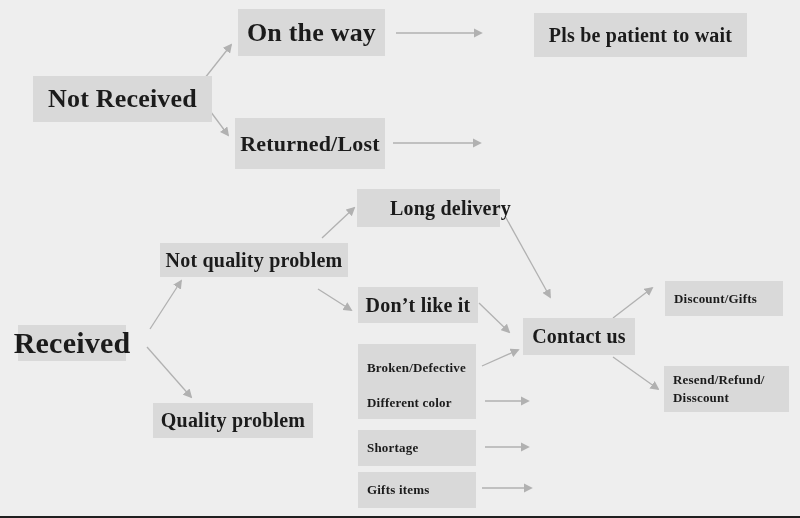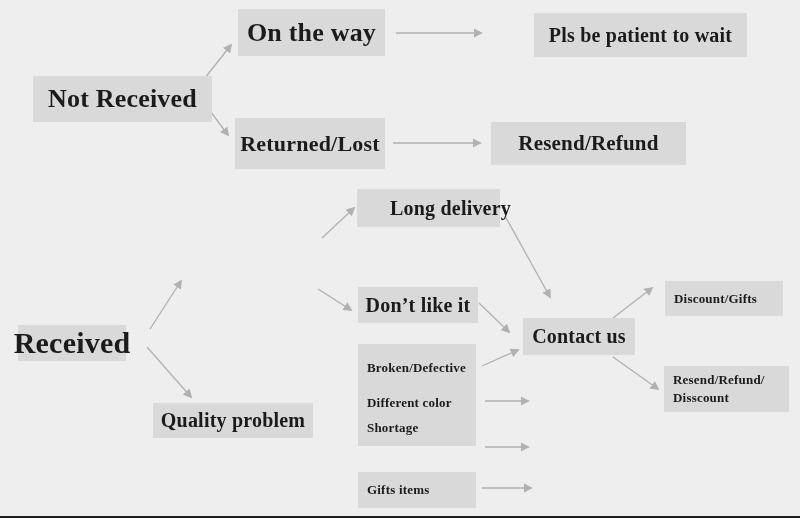--- a/index.html
+++ b/index.html
@@ -93,25 +93,25 @@
       </div>
       <div class="node" style="left: 238px; top: 9px; width: 147px; height: 47px; font-size: 26px;">
         <div>On the way</div>
       </div>
       <div class="node" style="left: 489px; top: 13px; width: 213px; height: 44px; font-size: 20px; margin-left: 45px;">
         <div>Pls be patient to wait</div>
       </div>
       <div class="node" style="left: 235px; top: 118px; width: 150px; height: 51px; font-size: 22px;">
         <div>Returned/Lost</div>
       </div>
-      <div class="node" style="left: 491px; top: 122px; width: 195px; height: 43px; font-size: 21px;">
-        <div>Resend/Refund</div>
-      </div>
       <div class="node" style="left: 18px; top: 325px; width: 108px; height: 36px; font-size: 30px;">
         <div>Received</div>
+      </div>
+      <div class="node" style="left: 160px; top: 243px; width: 188px; height: 34px; font-size: 20px;">
+        <div>Not quality problem</div>
       </div>
       <div class="node" style="left: 357px; top: 189px; width: 143px; height: 38px; font-size: 20px; padding-left: 44px;">
         <div>Long delivery</div>
       </div>
       <div class="node" style="left: 358px; top: 287px; width: 120px; height: 36px; font-size: 20px;">
         <div>Don’t like it</div>
       </div>
       <div class="node" style="left: 523px; top: 318px; width: 112px; height: 37px; font-size: 20px;">
         <div>Contact us</div>
       </div>
@@ -124,21 +124,21 @@
       </div>
       <div class="node" style="left: 153px; top: 403px; width: 160px; height: 35px; font-size: 20px;">
         <div>Quality problem</div>
       </div>
       <div class="node left" style="left: 358px; top: 344px; width: 118px; height: 48px; font-size: 13px;">
         <div>Broken/Defective</div>
       </div>
       <div class="node left" style="left: 358px; top: 386px; width: 118px; height: 33px; font-size: 13px;">
         <div>Different color</div>
       </div>
-      <div class="node left" style="left: 358px; top: 410px; width: 118px; height: 36px; font-size: 13px;">
+      <div class="node left" style="left: 358px; top: 430px; width: 118px; height: 36px; font-size: 13px;">
         <div>Shortage</div>
       </div>
       <div class="node left" style="left: 358px; top: 472px; width: 118px; height: 36px; font-size: 13px;">
         <div>Gifts items</div>
       </div>
     </div>
   <div class="bottom-line"></div>
 </div>
 
 </body></html>

